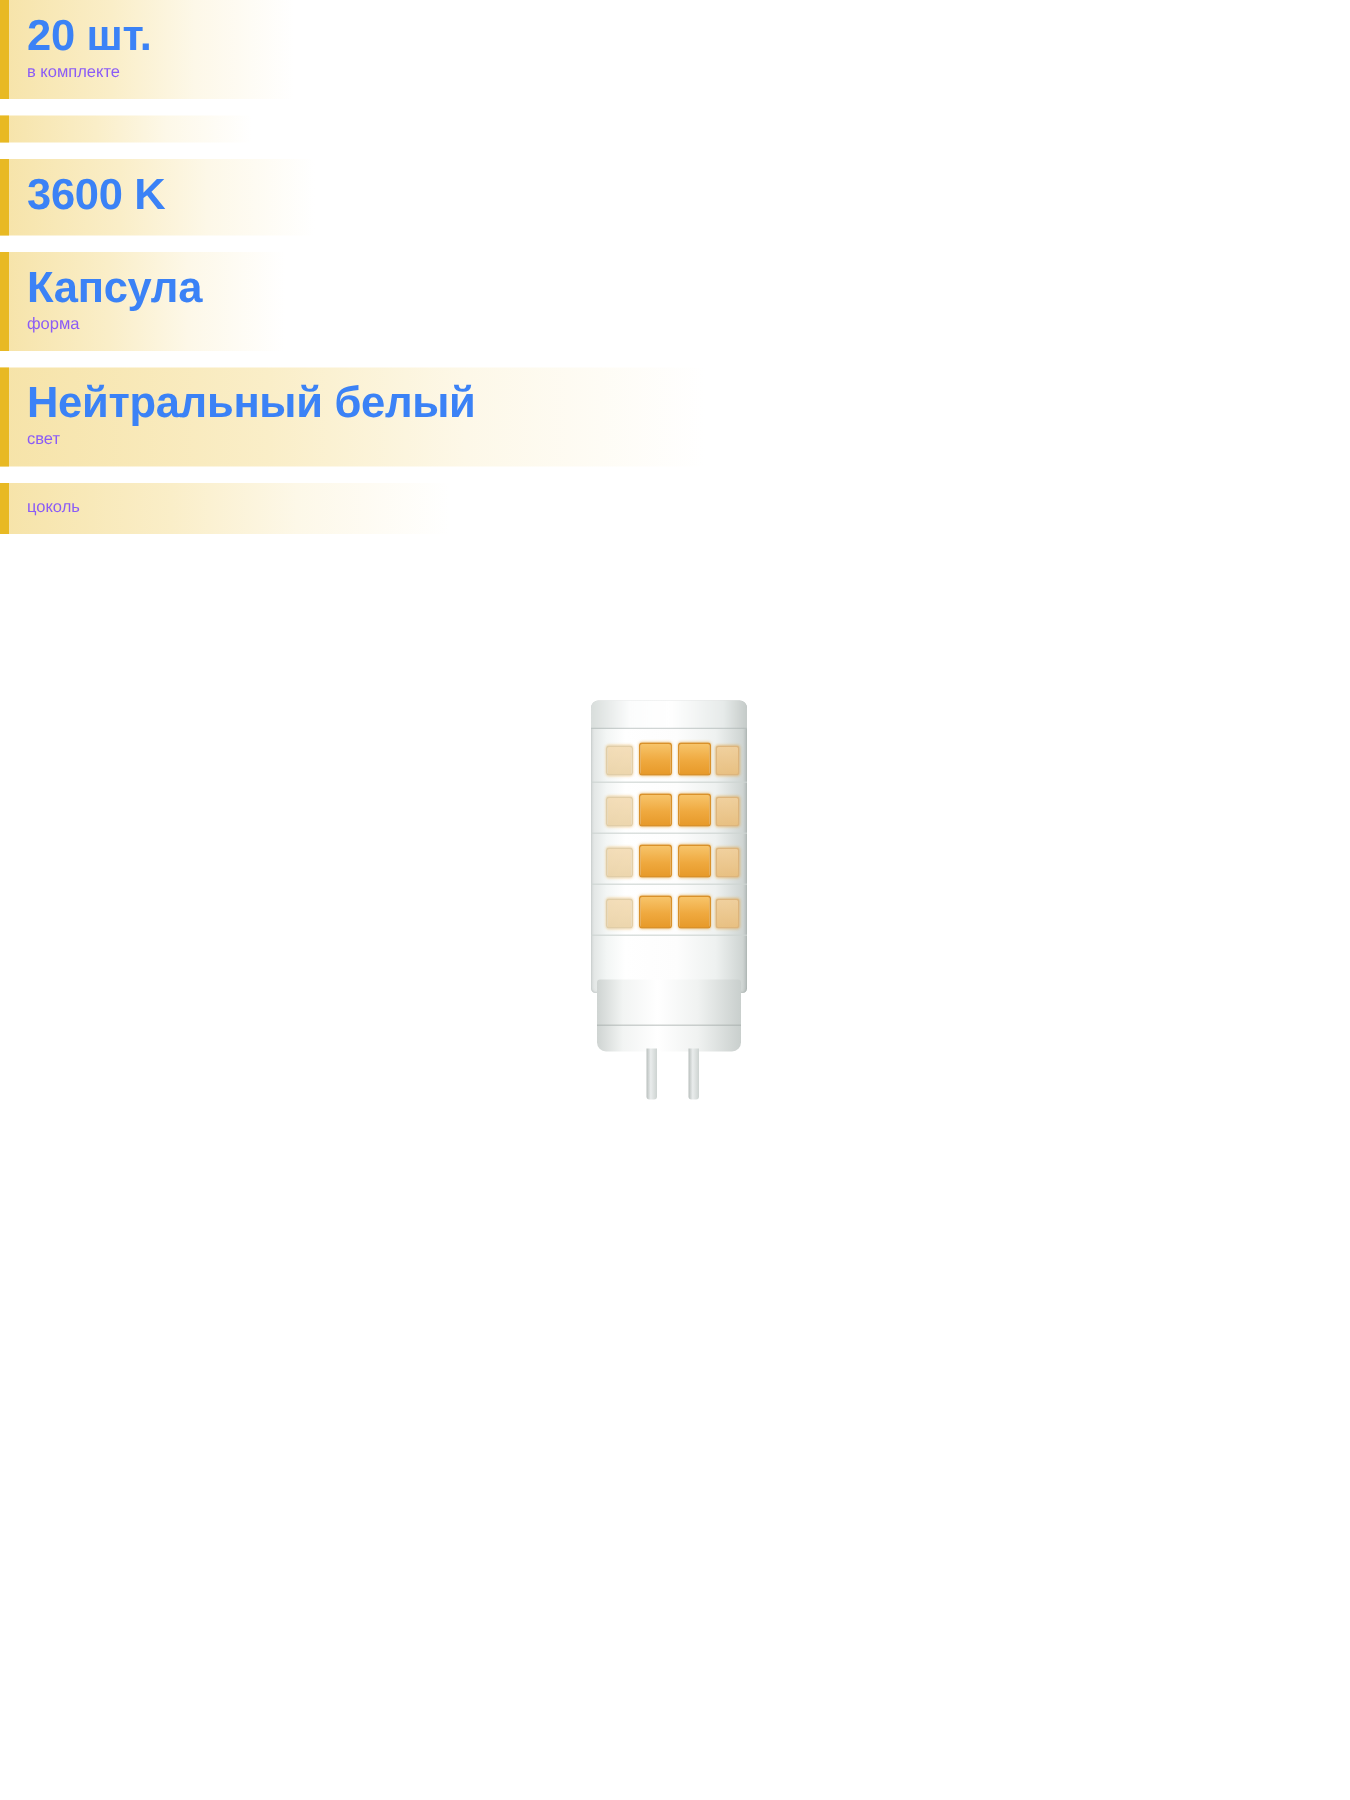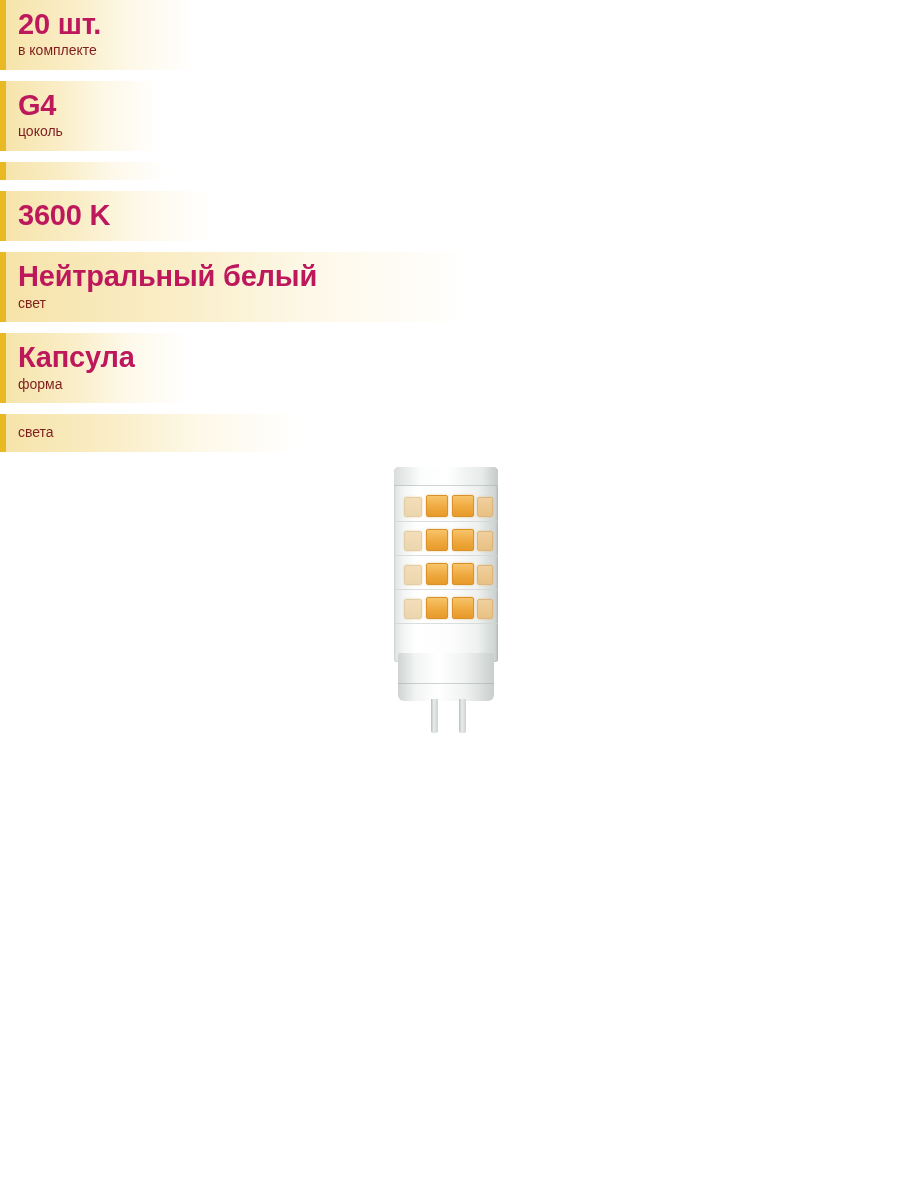--- a/index.html
+++ b/index.html
@@ -45,27 +45,27 @@
     background: #e8b923;
     z-index: 2;
   }
   .spec-row .txt {
     position: relative;
     z-index: 3;
   }
   .spec-value {
     font-size: 29px;
     font-weight: bold;
-    color: #be185d;
+    color: #3b82f6;
     line-height: 1.12;
     letter-spacing: -0.2px;
   }
   .spec-label {
-    font-size: 14px;
-    color: #7f1d1d;
+    font-size: 11px;
+    color: #8b5cf6;
     line-height: 1.25;
     margin-top: 2px;
   }
 
   
   .w1 .bg { width: 196px; }
   .w2 .bg { width: 160px; }
   .w3 .bg { width: 168px; }
   .w4 .bg { width: 210px; }
   .w5 .bg { width: 470px; }
@@ -162,65 +162,57 @@
 
   <div class="spec-row w1">
     <div class="bg"></div>
     <div class="bar"></div>
     <div class="txt">
       <div class="spec-value">20 шт.</div>
       <div class="spec-label">в комплекте</div>
     </div>
   </div>
 
-  <div class="spec-row w2">
-    <div class="bg"></div>
-    <div class="bar"></div>
-    <div class="txt">
-      <div class="spec-value">G4</div>
-      <div class="spec-label">цоколь</div>
-    </div>
-  </div>
 
   <div class="spec-row w3">
     <div class="bg"></div>
     <div class="bar"></div>
   </div>
 
   <div class="spec-row w4">
     <div class="bg"></div>
     <div class="bar"></div>
     <div class="txt">
       <div class="spec-value">3600 K</div>
+    </div>
+  </div>
+
+  <div class="spec-row w6">
+    <div class="bg"></div>
+    <div class="bar"></div>
+    <div class="txt">
+      <div class="spec-value">Капсула</div>
+      <div class="spec-label">форма</div>
     </div>
   </div>
 
   <div class="spec-row w5">
     <div class="bg"></div>
     <div class="bar"></div>
     <div class="txt">
       <div class="spec-value">Нейтральный белый</div>
       <div class="spec-label">свет</div>
     </div>
   </div>
 
-  <div class="spec-row w6">
-    <div class="bg"></div>
-    <div class="bar"></div>
-    <div class="txt">
-      <div class="spec-value">Капсула</div>
-      <div class="spec-label">форма</div>
-    </div>
-  </div>
-
   <div class="spec-row w7">
     <div class="bg"></div>
     <div class="bar"></div>
     <div class="txt">
-      <div class="spec-label">света</div>
+      <div class="spec-label">цоколь</div>
     </div>
   </div>
 
 </div>
 
 <div id="bulb-figure">
   <div class="bulb-body"></div>
 
   <div class="led led-edge" style="left:28px;  top:42px; width:16px; height:18px;"></div>
   <div class="led" style="left:50px;  top:40px; width:20px; height:20px;"></div>

